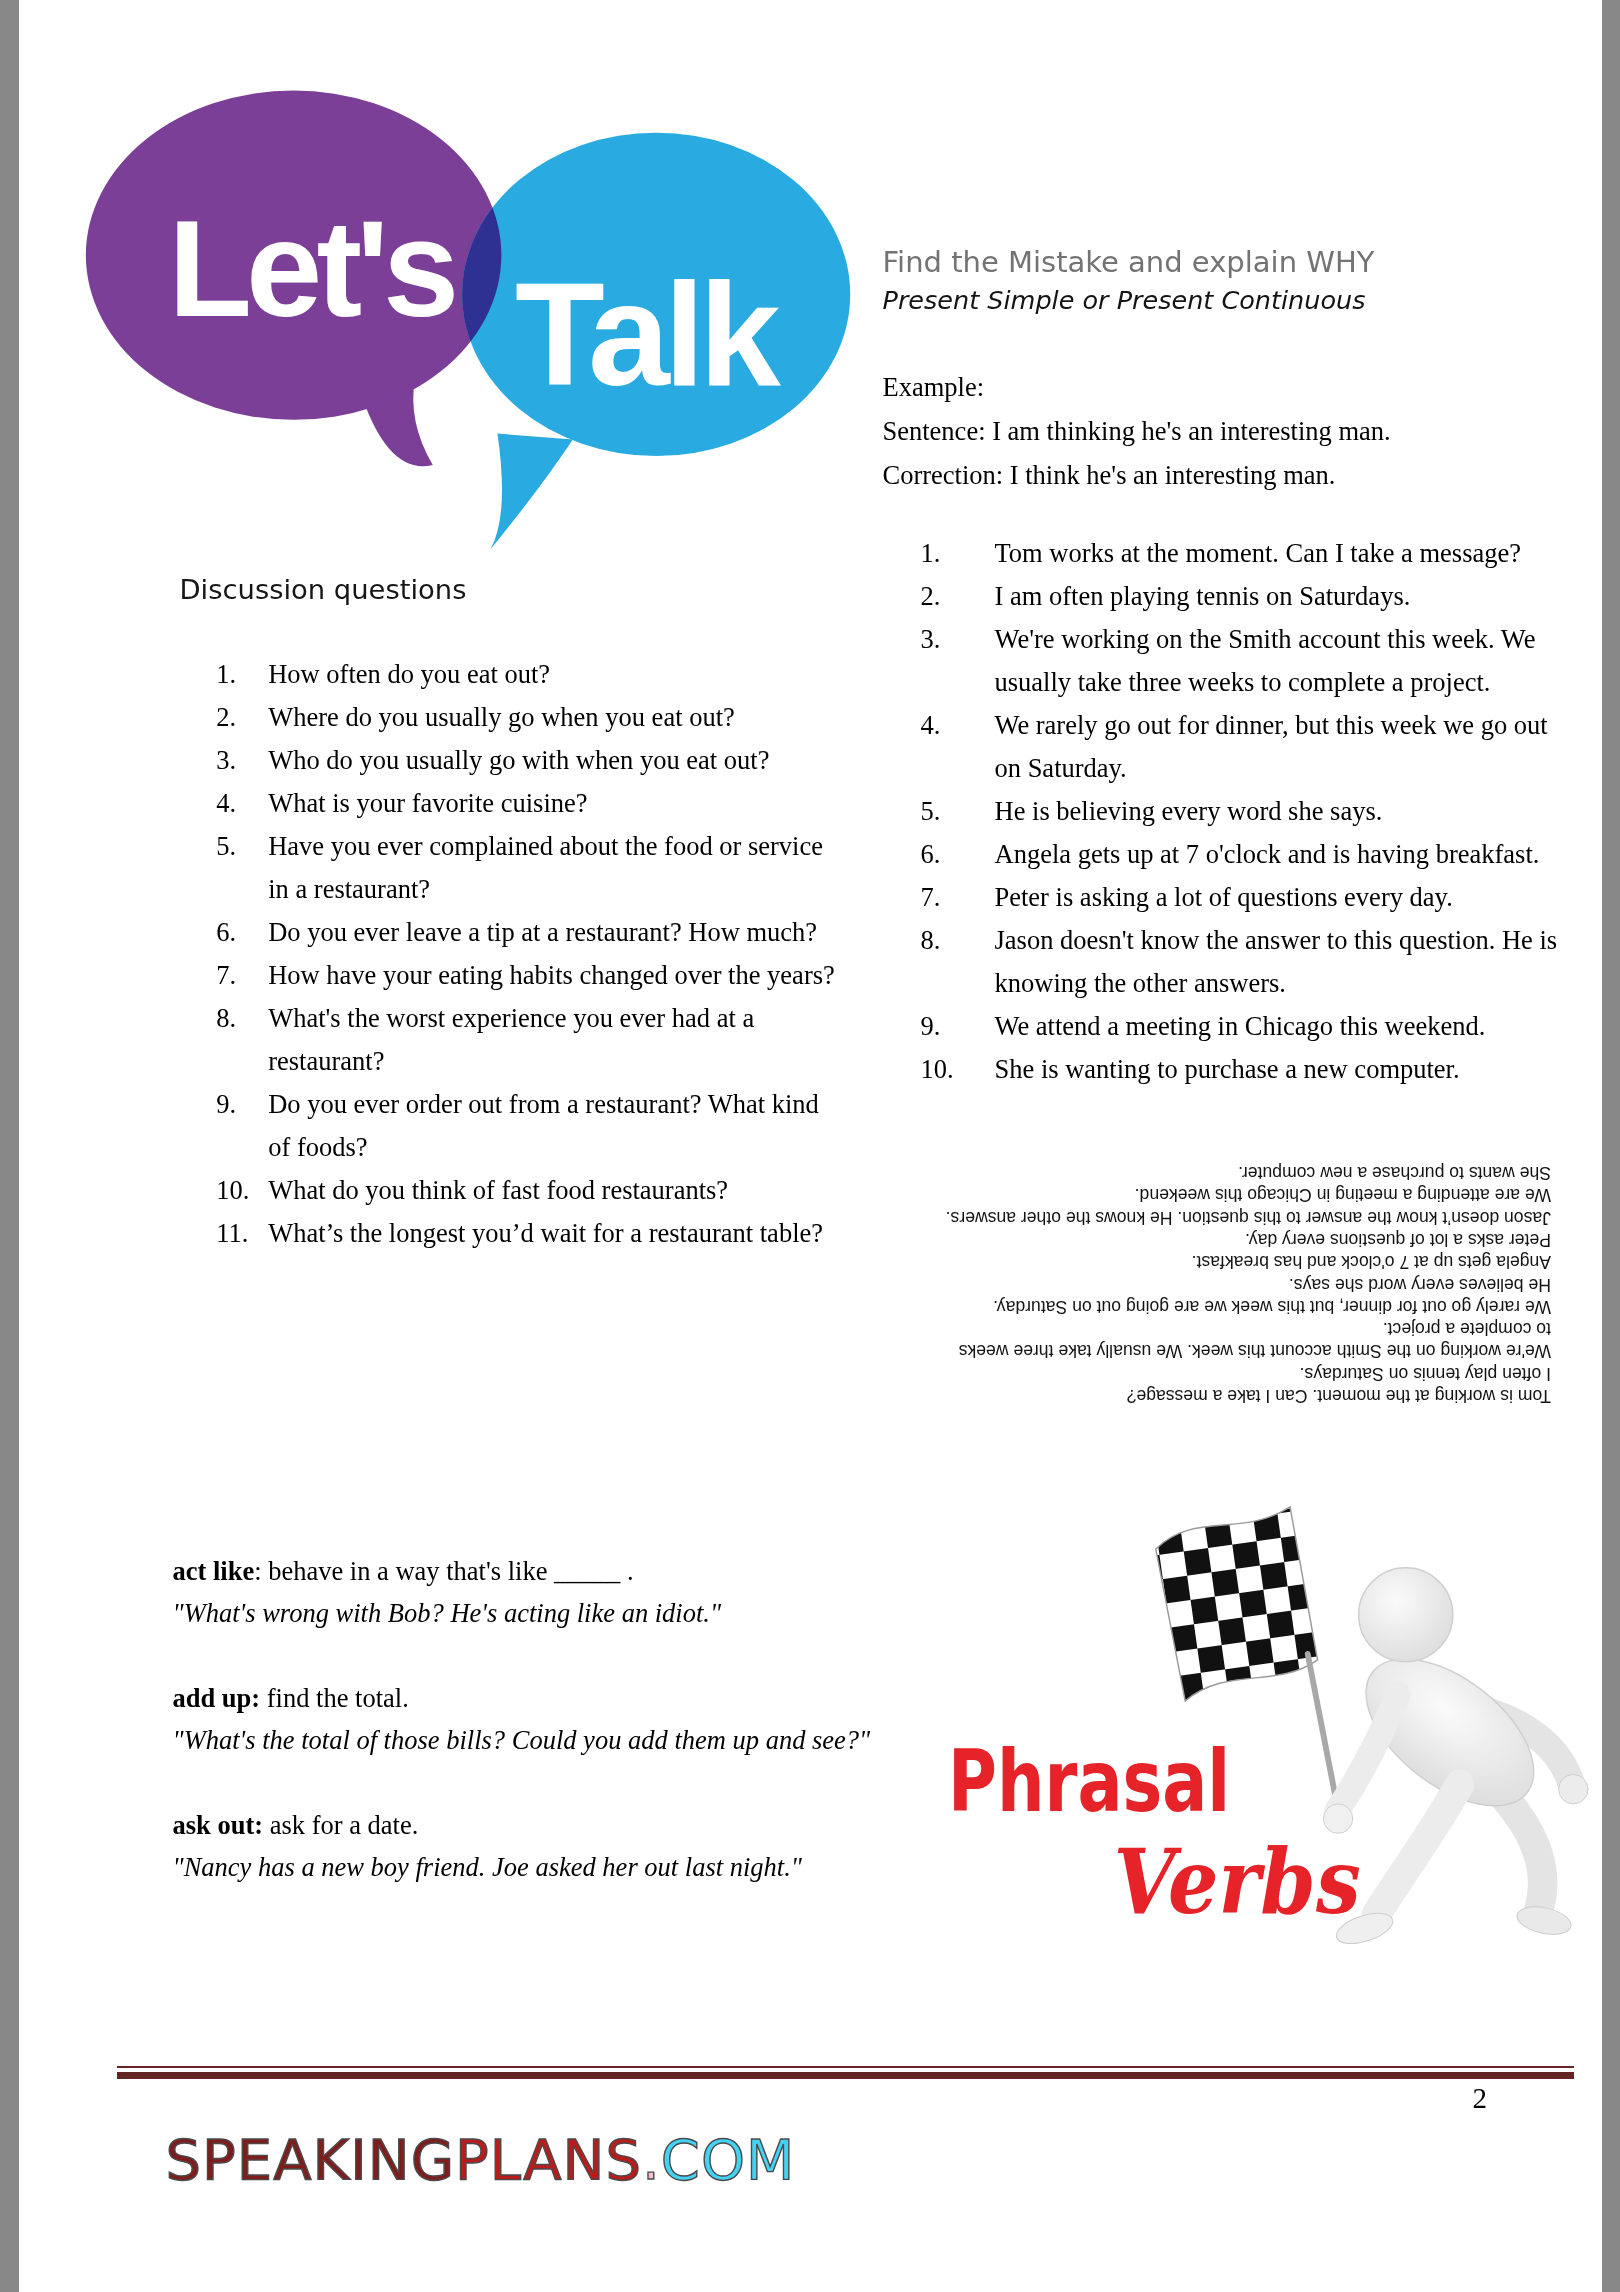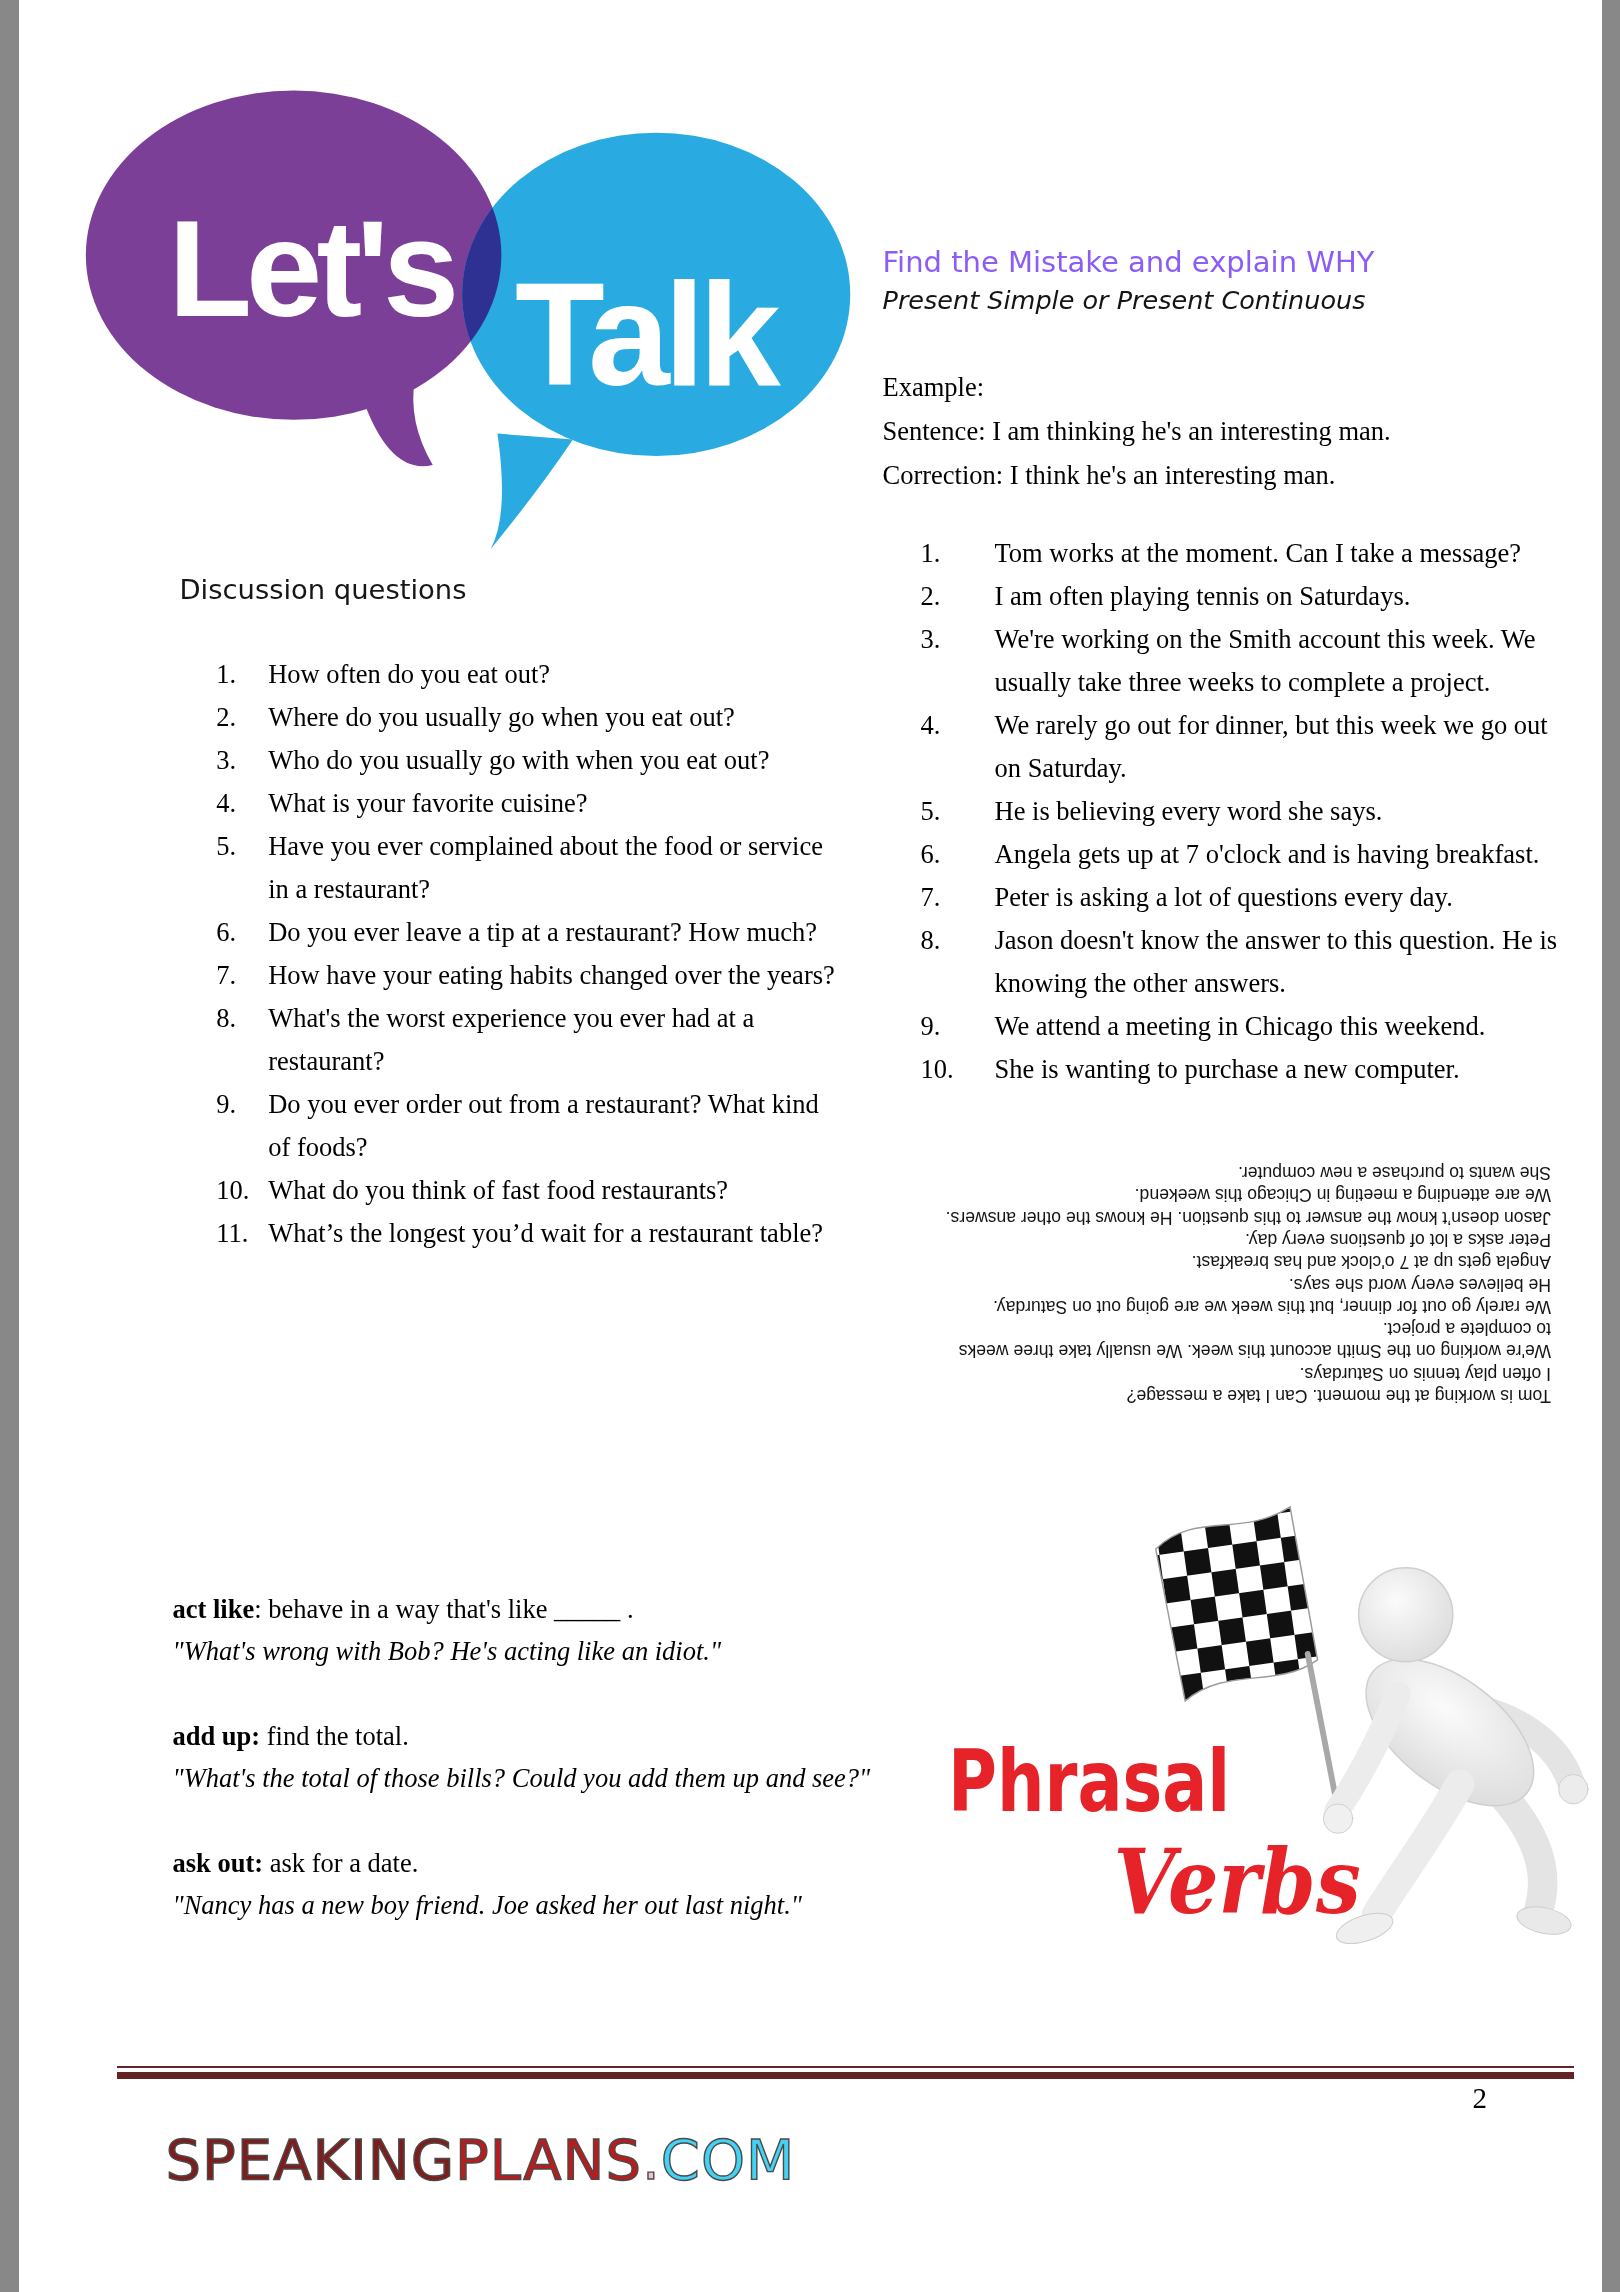--- a/index.html
+++ b/index.html
@@ -4,21 +4,21 @@
 <style>
   html,body{margin:0;padding:0;background:#888;}
   .page{position:relative;width:1583px;height:2293px;background:#ffffff;
         font-family:"Liberation Serif",serif;color:#000;overflow:hidden;margin:0 auto;}
 
   
   .lt-logo{position:absolute;left:59px;top:69px;}
 
   
   .title{position:absolute;left:864px;top:245px;font-family:"DejaVu Sans",sans-serif;
-         font-size:29px;color:#8b5cf6;letter-spacing:0px;}
+         font-size:29px;color:#737373;letter-spacing:0px;}
   .subtitle{position:absolute;left:864px;top:285px;font-family:"DejaVu Sans",sans-serif;
          font-style:italic;font-size:25.5px;color:#141414;}
 
   
   .example{position:absolute;left:864px;top:365px;font-size:26.5px;line-height:44px;}
 
   
   .list{position:absolute;font-size:26.5px;}
   .m-list{left:902px;top:532px;line-height:43px;width:667px;}
   .d-list{left:186px;top:653px;line-height:43px;width:686px;}
@@ -30,21 +30,21 @@
 
   .d-heading{position:absolute;left:161px;top:574px;font-family:"DejaVu Sans",sans-serif;
          font-size:27.4px;color:#161616;}
 
   
   .answers{position:absolute;left:875px;top:1162px;width:657px;
          transform:rotate(180deg);font-family:"Liberation Sans",sans-serif;
          font-size:17.6px;line-height:22.3px;color:#141414;text-align:left;}
 
   
-  .phrasal{position:absolute;left:154px;top:1550px;font-size:26.5px;line-height:42px;margin-top:38px;}
+  .phrasal{position:absolute;left:154px;top:1550px;font-size:26.5px;line-height:42px;}
   .phrasal .entry{margin-bottom:43px;}
   .phrasal .term{font-weight:bold;}
   .phrasal .quote{font-style:italic;}
 
   
   .art{position:absolute;left:926px;top:1495px;}
 
   
   .rule{position:absolute;left:98px;top:2066px;width:1457px;height:3.9px;
         border-top:2.9px solid #632423;border-bottom:7.8px solid #632423;box-sizing:content-box;

